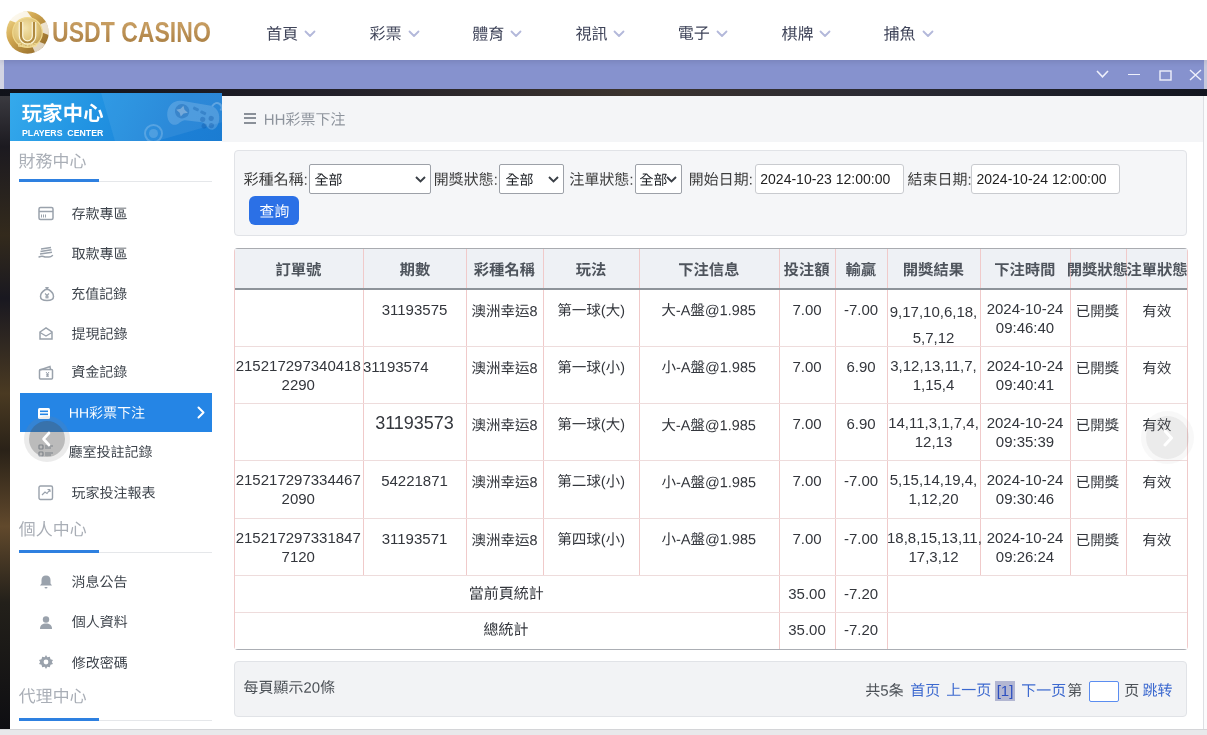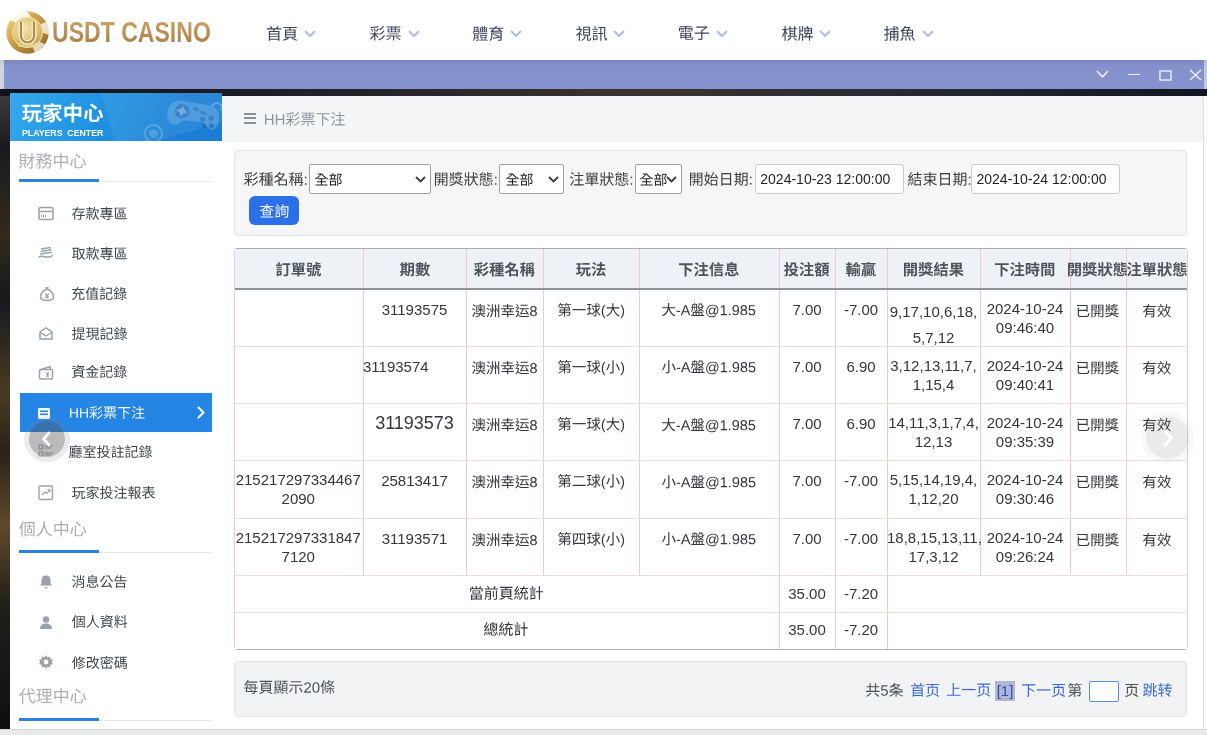--- a/index.html
+++ b/index.html
@@ -573,20 +573,21 @@
         <use href="#r958b" x="1000"></use>
         <use href="#r734e" x="2000"></use>
       </g>
     </svg>
     <svg class="" style="position:absolute;left:1141.8px;top:302.6px;overflow:visible;" width="29.9" height="15.4">
       <g transform="translate(0.38,13.19) scale(0.014500,-0.014500)" fill="#33363c">
         <use href="#r6709" x="0"></use>
         <use href="#r6548" x="1000"></use>
       </g>
     </svg>
+    <div class="" style="position:absolute;left:233.5px;top:355.9px;width:129.5px;text-align:center;font-size:15.0px;line-height:19px;color:#33363c">215217297340418<br>2290</div>
     <div class="" style="position:absolute;left:363.0px;top:356.8px;width:103.0px;text-align:left;font-size:15.0px;line-height:19px;color:#33363c">31193574</div>
     <svg class="" style="position:absolute;left:471.1px;top:359.9px;overflow:visible;" width="66.9" height="15.4">
       <g transform="translate(0.46,13.19) scale(0.014500,-0.014500)" fill="#33363c">
         <use href="#r6fb3" x="0"></use>
         <use href="#r6d32" x="1000"></use>
         <use href="#r5e78" x="2000"></use>
         <use href="#r8fd0" x="3000"></use>
         <use href="#p0038" x="4000"></use>
       </g>
     </svg>
@@ -676,21 +677,21 @@
         <use href="#r734e" x="2000"></use>
       </g>
     </svg>
     <svg class="" style="position:absolute;left:1141.8px;top:417.1px;overflow:visible;" width="29.9" height="15.4">
       <g transform="translate(0.38,13.19) scale(0.014500,-0.014500)" fill="#33363c">
         <use href="#r6709" x="0"></use>
         <use href="#r6548" x="1000"></use>
       </g>
     </svg>
     <div class="" style="position:absolute;left:233.5px;top:470.4px;width:129.5px;text-align:center;font-size:15.0px;line-height:19px;color:#33363c">215217297334467<br>2090</div>
-    <div class="" style="position:absolute;left:363.0px;top:471.2px;width:103.0px;text-align:center;font-size:15.0px;line-height:19px;color:#33363c">25813417</div>
+    <div class="" style="position:absolute;left:363.0px;top:471.2px;width:103.0px;text-align:center;font-size:15.0px;line-height:19px;color:#33363c">54221871</div>
     <svg class="" style="position:absolute;left:471.1px;top:474.4px;overflow:visible;" width="66.9" height="15.4">
       <g transform="translate(0.46,13.19) scale(0.014500,-0.014500)" fill="#33363c">
         <use href="#r6fb3" x="0"></use>
         <use href="#r6d32" x="1000"></use>
         <use href="#r5e78" x="2000"></use>
         <use href="#r8fd0" x="3000"></use>
         <use href="#p0038" x="4000"></use>
       </g>
     </svg>
     <svg class="" style="position:absolute;left:556.9px;top:473.4px;overflow:visible;" width="68.1" height="17.3">

